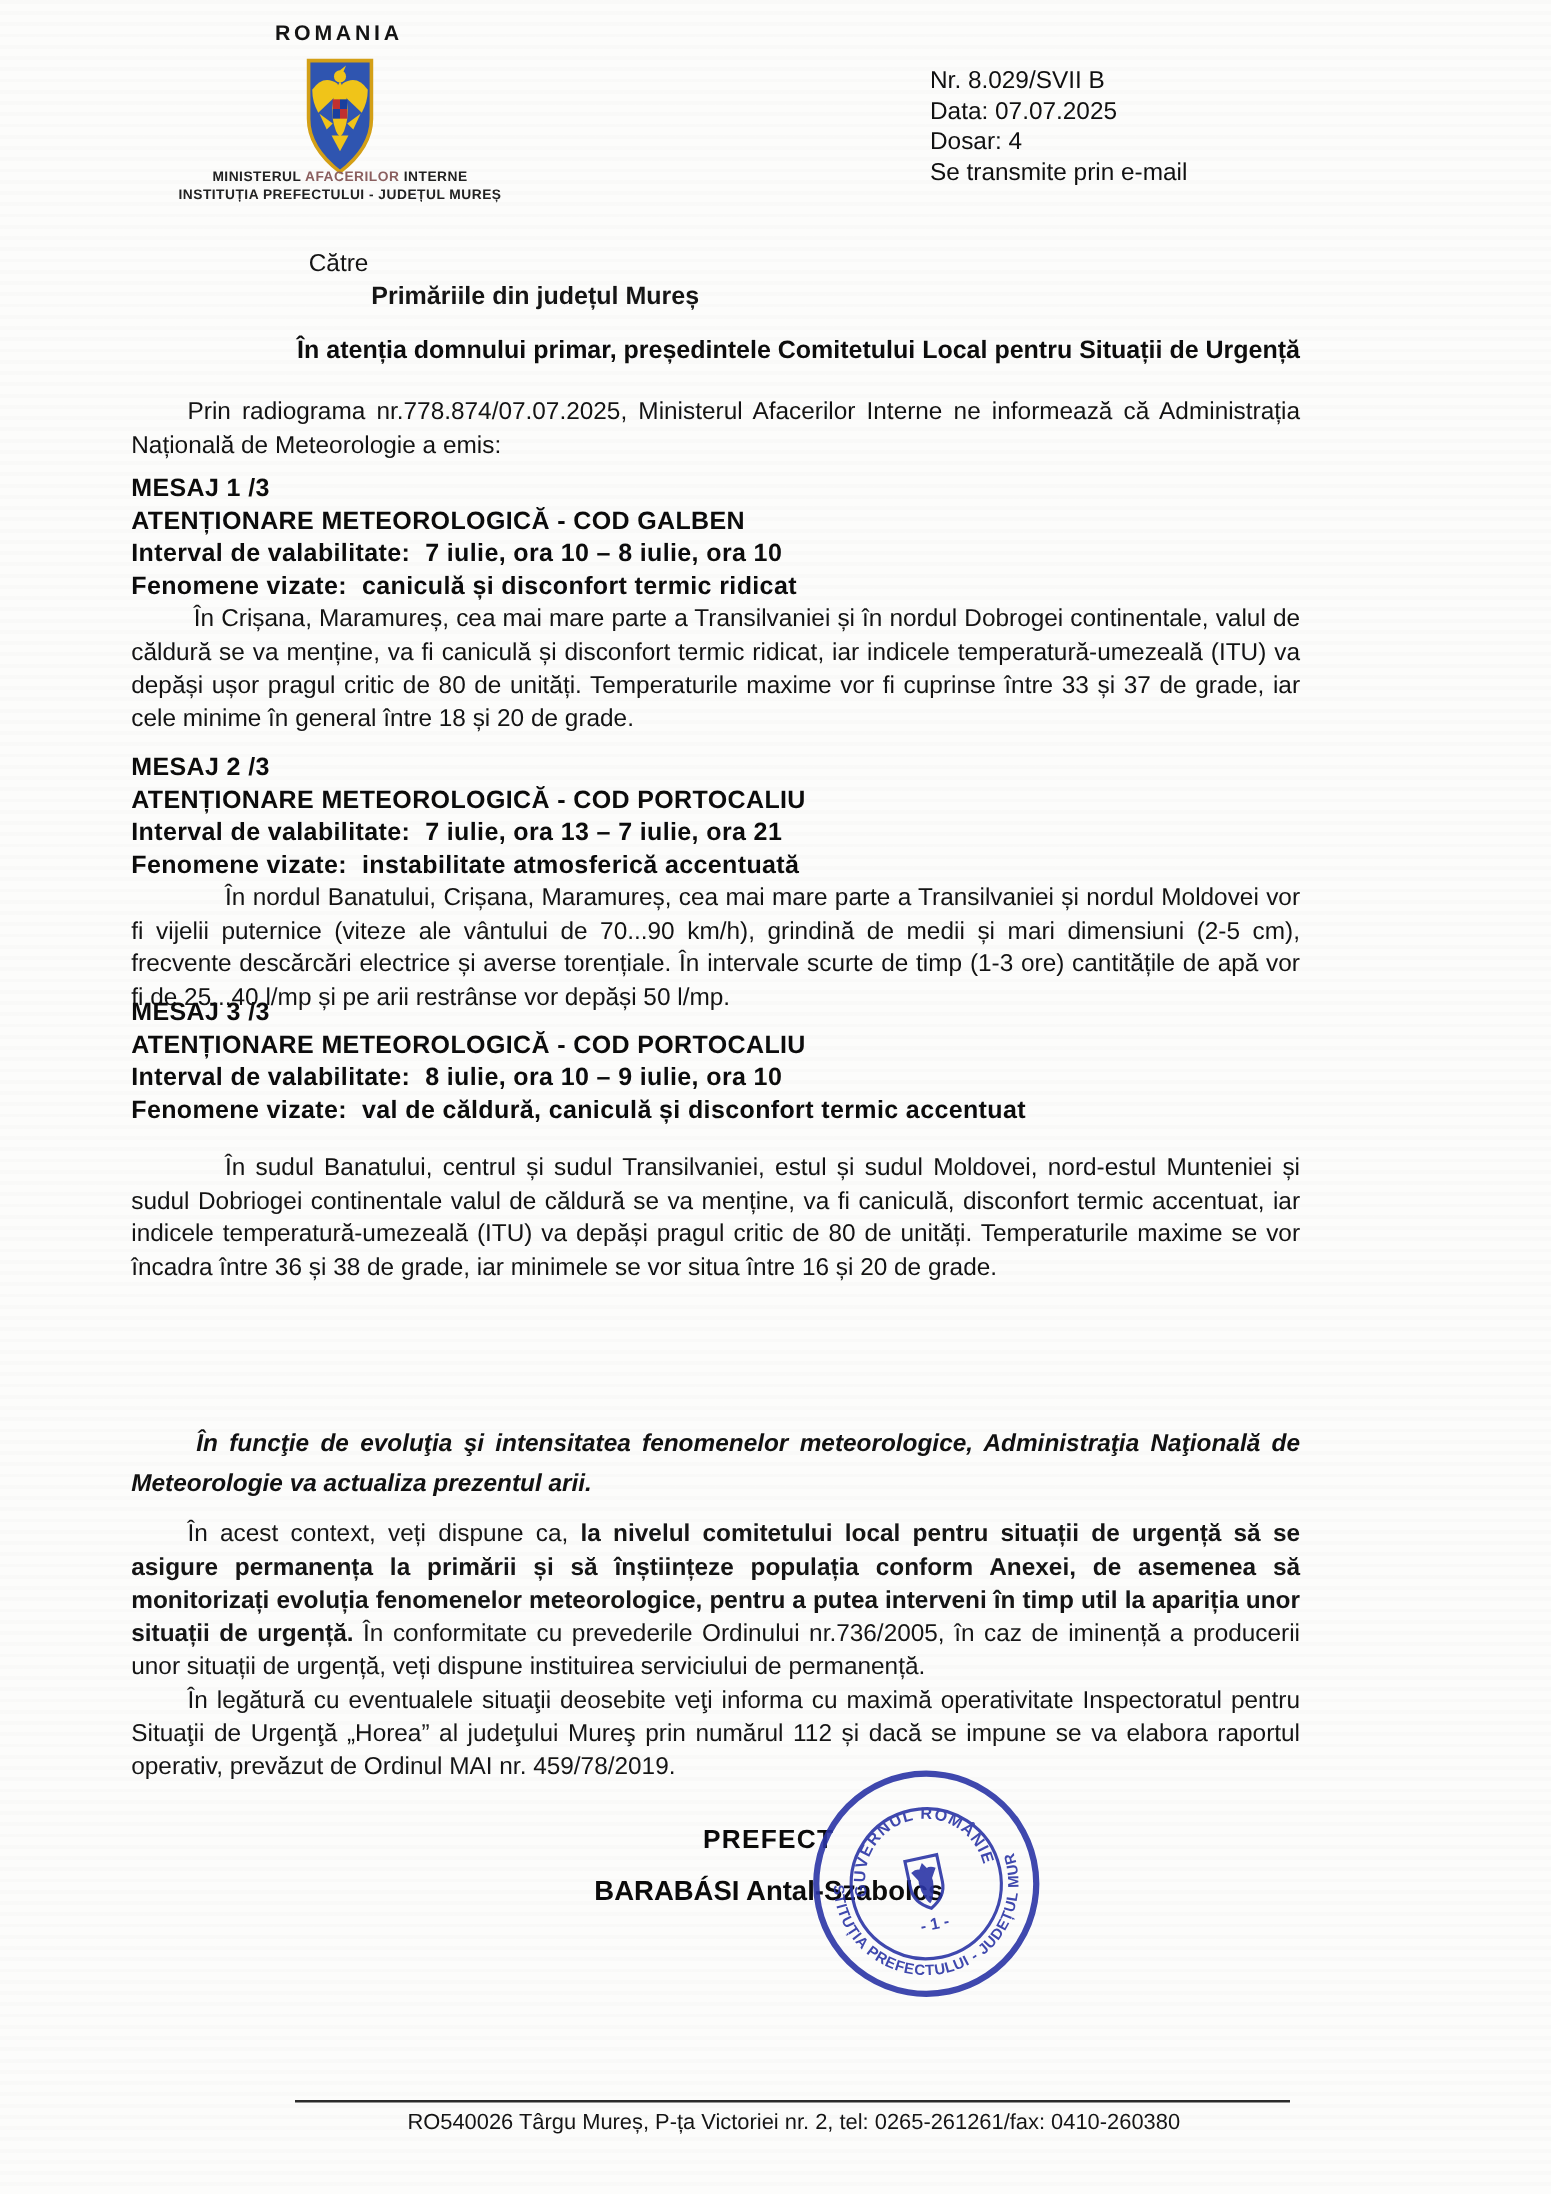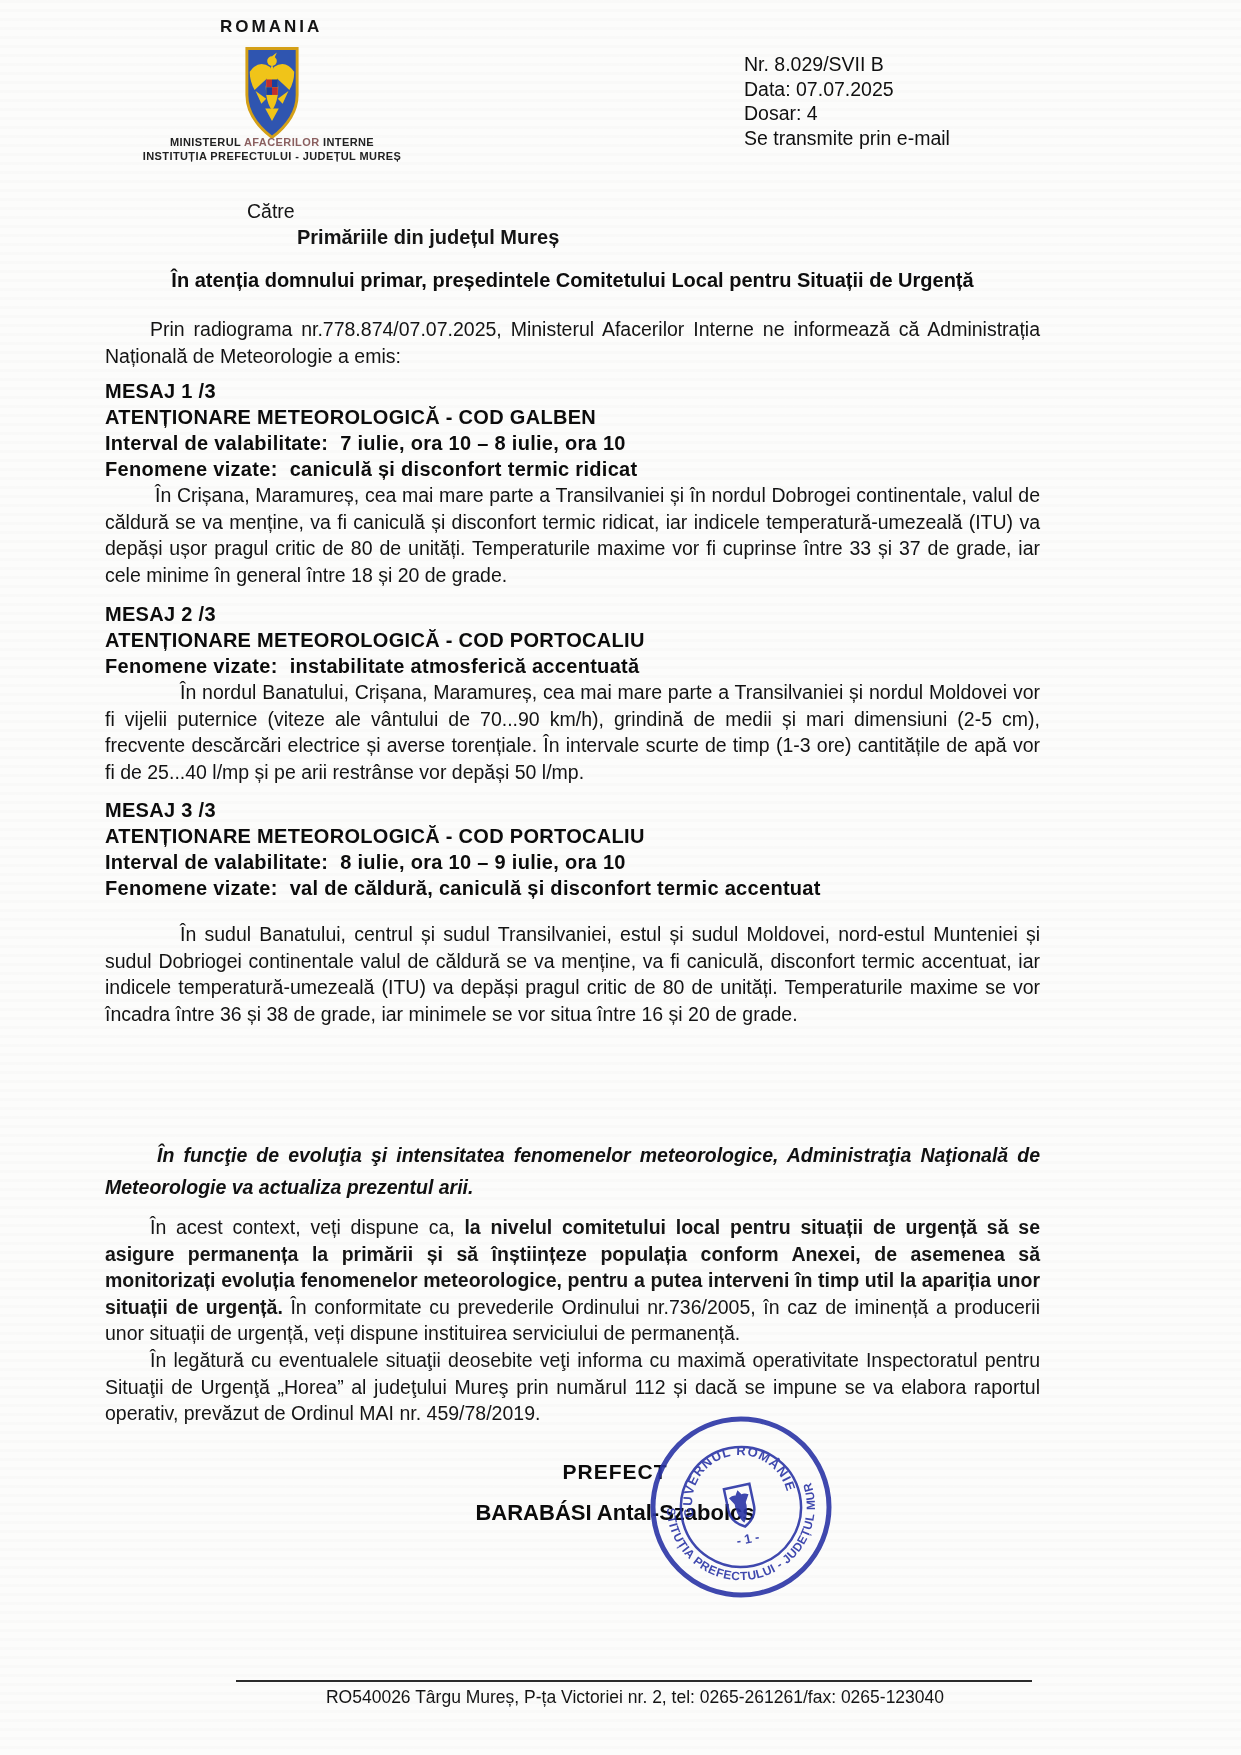--- a/index.html
+++ b/index.html
@@ -25,21 +25,21 @@
   .ministry { left:100px; top:136px; width:344px; text-align:center;
     font-size:11px; font-weight:bold; line-height:13.5px; color:#222; letter-spacing:.4px; }
   .ministry .faded { color:#8a5f5f; }
 
   
   .refblock { left:744px; top:52px; font-size:19.5px; line-height:24.6px; color:#101010; }
 
   
   .to { left:247px; top:200px; font-size:19.5px; }
   .recipient { left:297px; top:226px; font-size:20px; font-weight:bold; }
-  .attention { left:105px; top:269px; width:935px; text-align:center;
+  .attention { left:105px; top:269px; width:935px; text-align:right;
     font-weight:bold; font-size:20px; color:#0d0d0d; }
 
   
   .bt { font-size:19.5px; line-height:26.5px; text-align:justify; color:#131313; }
   .ind45 { text-indent:45px; }
   .ind50 { text-indent:50px; }
   .ind75 { text-indent:75px; }
   .intro { left:105px; top:316px; width:935px; }
 
   .msg { left:105px; width:935px; }
@@ -127,20 +127,23 @@
     </div>
     <div class="h">
       <span>Fenomene vizate:</span><span class="val">caniculă și disconfort termic ridicat</span>
     </div>
     <p class="bt ind50">În Crișana, Maramureș, cea mai mare parte a Transilvaniei și în nordul Dobrogei continentale, valul de căldură se va menține, va fi caniculă și disconfort termic ridicat, iar indicele temperatură-umezeală (ITU) va depăși ușor pragul critic de 80 de unități. Temperaturile maxime vor fi cuprinse între 33 și 37 de grade, iar cele minime în general între 18 și 20 de grade.</p>
   </section>
 
   <section class="abs msg msg2">
     <div class="h">MESAJ 2 /3</div>
     <div class="h">ATENȚIONARE METEOROLOGICĂ - COD PORTOCALIU</div>
+    <div class="h">
+      <span>Interval de valabilitate:</span><span class="val">7 iulie, ora 13 – 7 iulie, ora 21</span>
+    </div>
     <div class="h">
       <span>Fenomene vizate:</span><span class="val">instabilitate atmosferică accentuată</span>
     </div>
     <p class="bt ind75">În nordul Banatului, Crișana, Maramureș, cea mai mare parte a Transilvaniei și nordul Moldovei vor fi vijelii puternice (viteze ale vântului de 70...90 km/h), grindină de medii și mari dimensiuni (2-5 cm), frecvente descărcări electrice și averse torențiale. În intervale scurte de timp (1-3 ore) cantitățile de apă vor fi de 25...40 l/mp și pe arii restrânse vor depăși 50 l/mp.</p>
   </section>
 
   <section class="abs msg msg3">
     <div class="h">MESAJ 3 /3</div>
     <div class="h">ATENȚIONARE METEOROLOGICĂ - COD PORTOCALIU</div>
     <div class="h">
@@ -183,15 +186,15 @@
     </text>
     <g>
       <path d="M82 74 H108 V96 Q108 108 95 115 Q82 108 82 96 Z" fill="none" stroke="#2b35a6" stroke-width="2.5"></path>
       <path d="M95 78 Q103 88 100 100 Q98 108 95 111 Q92 108 90 100 Q87 88 95 78 Z" fill="#2b35a6"></path>
       <path d="M85 84 Q92 80 95 86 Q98 80 105 84 L99 94 L91 94 Z" fill="#2b35a6"></path>
     </g>
     <text x="95" y="132" font-size="13" font-weight="bold" fill="#2b35a6" text-anchor="middle">- 1 -</text>
   </svg>
 
   <div class="abs footer-rule"></div>
-  <div class="abs fline f1">RO540026 Târgu Mureș, P-ța Victoriei nr. 2, tel: 0265-261261/fax: 0265-123040</div>
+  <div class="abs fline f1">RO540026 Târgu Mureș, P-ța Victoriei nr. 2, tel: 0265-261261/fax: 0410-260380</div>
 
 </div>
 
 </body></html>

